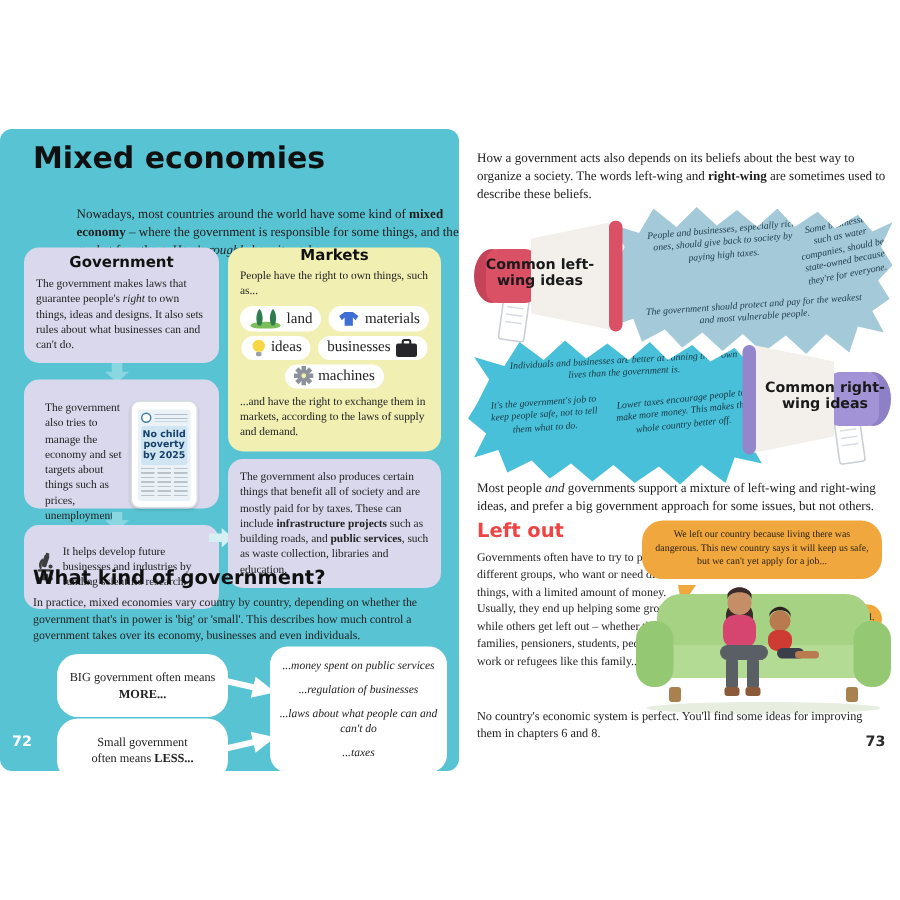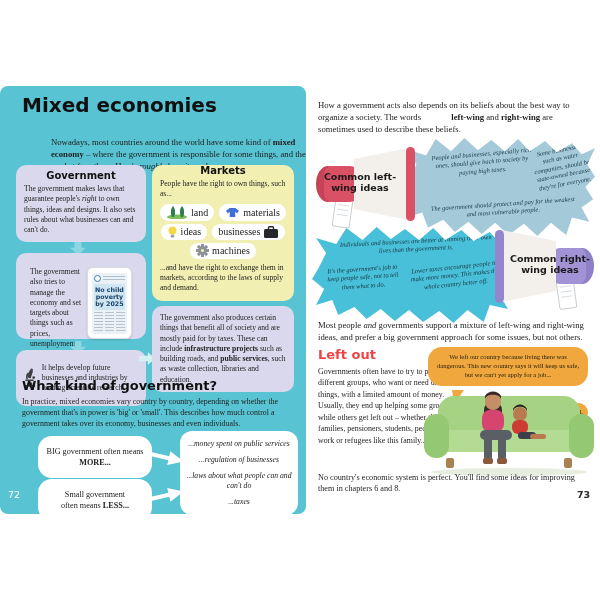--- a/index.html
+++ b/index.html
@@ -54,21 +54,21 @@
   .white-box { background:#fff; border-radius:14px; text-align:center; font-size:8.2px; line-height:1.35; color:#222; }
   .big-box { left:38px; top:436px; width:114px; padding:10px 8px; }
   .small-box { left:38px; top:479px; width:114px; padding:10px 20px; }
   .list-box { left:180px; top:431px; width:118px; padding:8px 6px; border-radius:12px;font-style:italic; }
   .list-item { font-size:7.7px; margin-bottom:6.5px; line-height:1.25; }
   .list-item:last-child { margin-bottom:0; }
   .arrow-white { width:36px; height:17px; background:#fff;
     clip-path:polygon(0 38%,58% 38%,58% 8%,100% 50%,58% 92%,58% 62%,0 62%); }
   .aw1 { left:148px; top:449px; transform:rotate(13deg); }
   .aw2 { left:148px; top:487px; transform:rotate(-13deg); }
-  .pagenum-left { left:8px; top:489px; color:#fff; font-family:"DejaVu Sans",sans-serif; font-weight:normal; font-size:9.5px; }
+  .pagenum-left { left:8px; top:489px; color:#fff; font-family:"DejaVu Sans",sans-serif; font-weight:bold; font-size:9.5px; }
 
   
   .rp-intro { left:318px; top:99px; width:274px; font-size:8.7px; line-height:1.4; color:#1d1d1d; }
 
   .burst { clip-path:polygon(3% 44%,7% 28%,2% 13%,12% 19%,17% 3%,25% 15%,32% 2%,39% 14%,46% 4%,53% 15%,60% 3%,66% 15%,74% 5%,80% 16%,88% 7%,93% 18%,100% 12%,96% 28%,100% 40%,95% 50%,99% 62%,93% 70%,97% 84%,88% 80%,85% 97%,77% 85%,70% 98%,63% 86%,55% 97%,48% 85%,41% 96%,34% 84%,27% 94%,21% 82%,13% 90%,10% 75%,2% 80%,6% 64%,0% 54%); }
   .burst-left { left:403px; top:136px; width:192px; height:102px; background:#A4CAD9; }
   .burst-right { left:312px; top:225px; width:202px; height:100px; background:#49C0DA; }
   .quote { position:absolute; font-style:italic; font-size:6.5px; line-height:1.3; color:#203F4C; text-align:center; }
   .mega-label { position:absolute; font-family:"DejaVu Sans",sans-serif; font-weight:bold; font-size:9.5px; line-height:1.15; color:#191919; text-align:center; }
   .mega-left { left:314px; top:147px; width:108px; height:84px; }
@@ -209,21 +209,21 @@
 
   <div class="abs white-box list-box">
     <div class="list-item">...money spent on public services</div>
     <div class="list-item">...regulation of businesses</div>
     <div class="list-item">...laws about what people can and can't do</div>
     <div class="list-item">...taxes</div>
   </div>
 
   <div class="abs pagenum-left">72</div>
 
-  <p class="abs rp-intro"><span>How a government acts also depends on its beliefs about the best way to organize a society. The words </span><span style="font-weight: bold; margin-left: 28px;">left-wing</span><span> and </span><span style="font-weight: bold;">right-wing</span><span> are sometimes used to describe these beliefs.</span></p>
+  <p class="abs rp-intro"><span>How a government acts also depends on its beliefs about the best way to organize a society. The words </span><span style="font-weight: normal;">left-wing</span><span> and </span><span style="font-weight: bold;">right-wing</span><span> are sometimes used to describe these beliefs.</span></p>
 
   <div class="abs burst burst-left">
     <div class="quote" style="left:24px; top:14px; width:110px; transform:rotate(-5deg);">People and businesses, especially rich ones, should give back to society by paying high taxes.</div>
     <div class="quote" style="left:130px; top:10px; width:58px; transform:rotate(-11deg);">Some businesses, such as water companies, should be state-owned because they're for everyone.</div>
     <div class="quote" style="left:26px; top:64px; width:148px; transform:rotate(-4deg);">The government should protect and pay for the weakest and most vulnerable people.</div>
   </div>
 
   <div class="abs mega-left">
     <svg width="108" height="84" viewBox="0 0 108 84">
       <g transform="rotate(8 28 66)">

